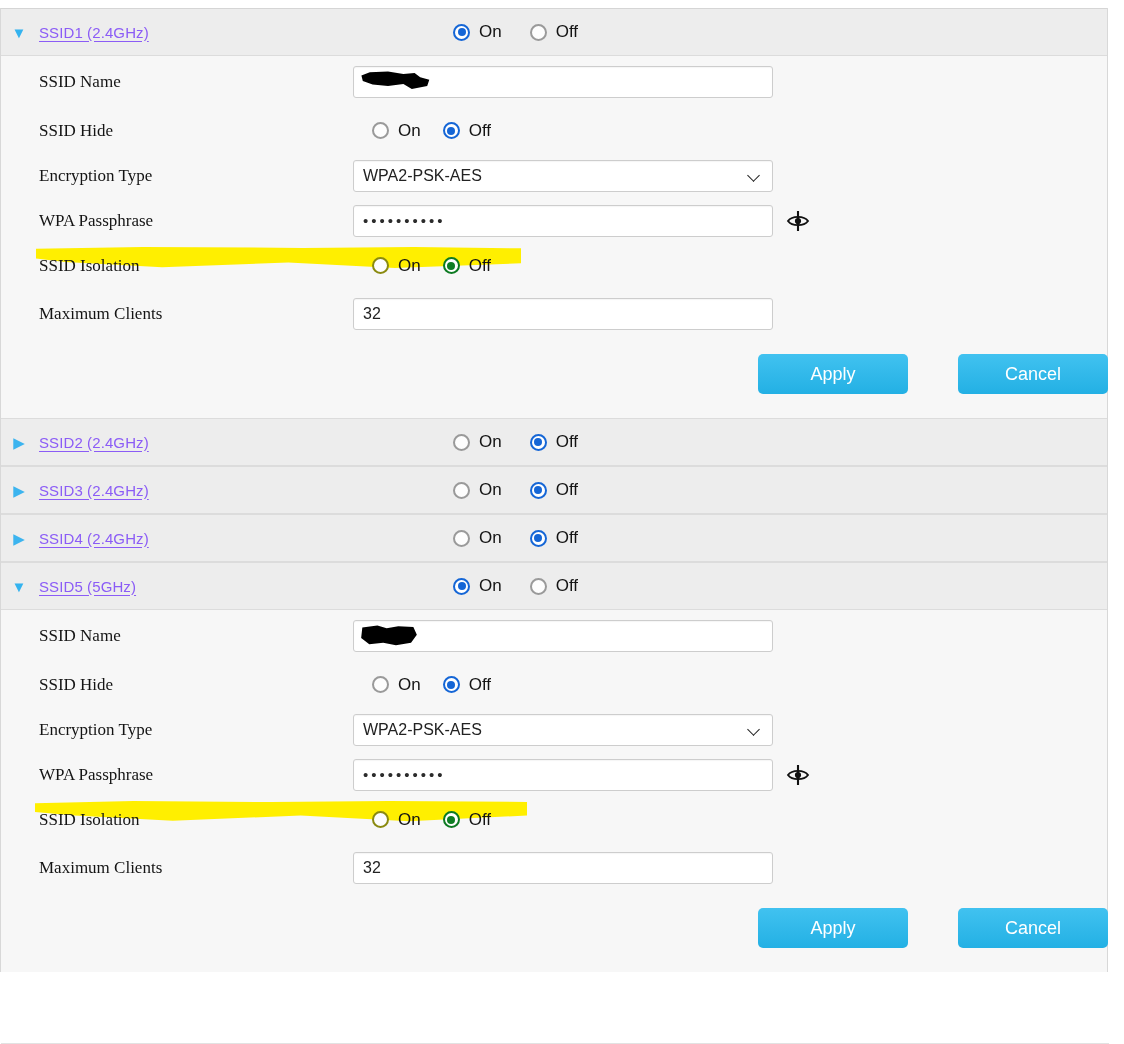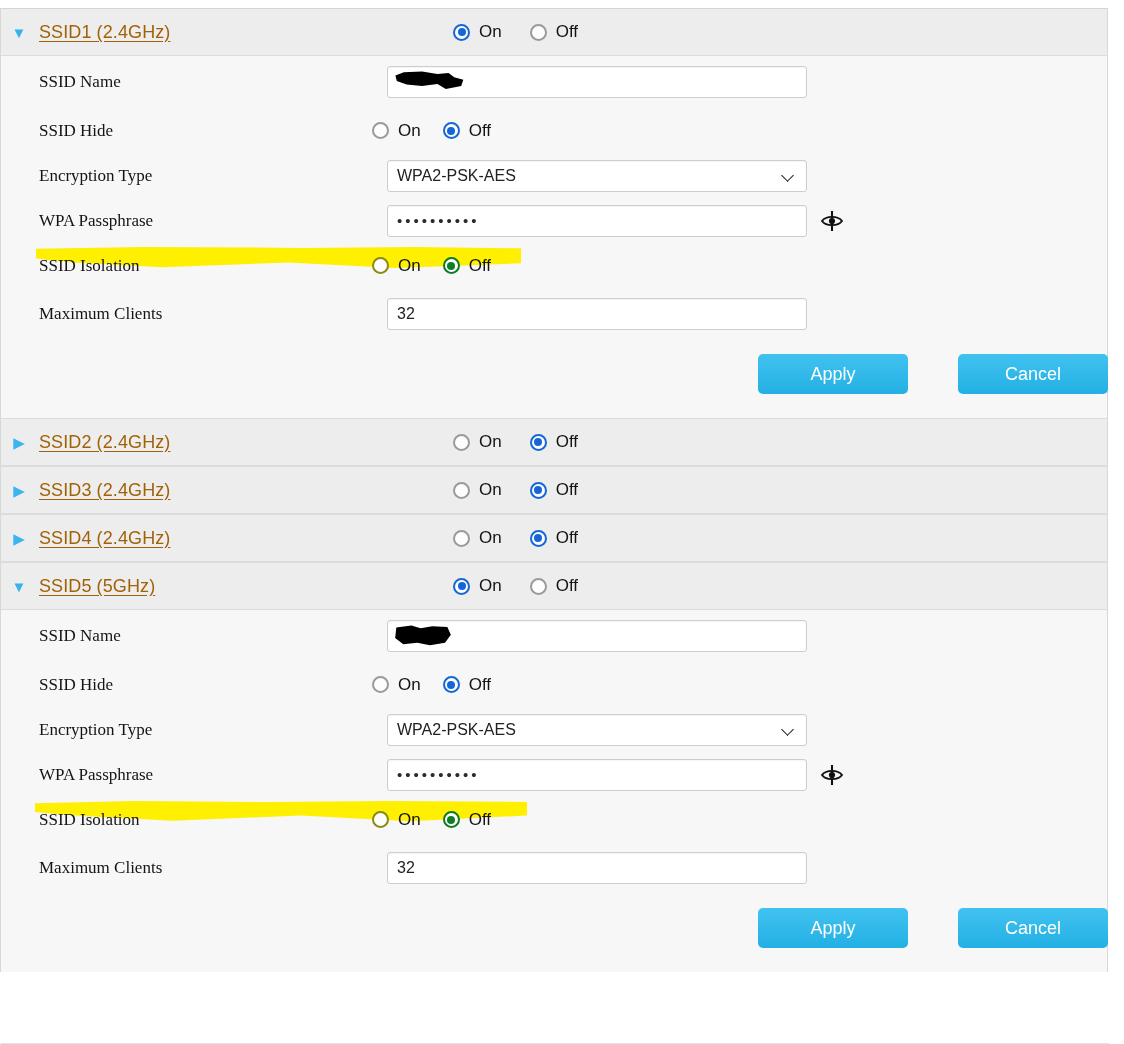--- a/index.html
+++ b/index.html
@@ -33,22 +33,22 @@
   .sec-head.first{border-top:1px solid #d5d5d5;}
   .tri{
     width:20px;margin-left:8px;
     display:flex;align-items:center;justify-content:center;
     color:#34b3ef;font-size:15px;line-height:1;
     cursor:pointer;
   }
   .tri.collapsed{color:#3cb4ef;}
   .sec-title{
     margin-left:10px;
-    font-size:18px;
-    color:#a16207;
+    font-size:15px;
+    color:#8b5cf6;
     text-decoration:underline;
     text-underline-offset:3px;
     cursor:pointer;
     letter-spacing:.1px;
   }
   .head-radios{position:absolute;display:flex;align-items:center;gap:0;}
   .head-radios.expanded{left:452px;top:0;height:100%;}
   .head-radios.collapsed{left:452px;top:0;height:100%;}
   .radio-item{display:flex;align-items:center;cursor:pointer;}
   .radio{
@@ -77,21 +77,21 @@
     display:flex;align-items:center;
     height:45px;
   }
   .flabel{
     position:absolute;left:38px;
     font-size:17px;color:#141414;
     white-space:nowrap;
     z-index:3;
     font-family:Liberation Serif, serif;
   }
-  .fctl{position:absolute;left:386px;display:flex;align-items:center;}
+  .fctl{position:absolute;left:352px;display:flex;align-items:center;}
 
   
   .tinput{
     width:420px;height:32px;
     background:#ffffff;
     border:1px solid #cdcdcd;
     border-radius:3px;
     box-shadow:inset 0 1px 1px rgba(0,0,0,.04);
     box-sizing:border-box;
     display:flex;align-items:center;

